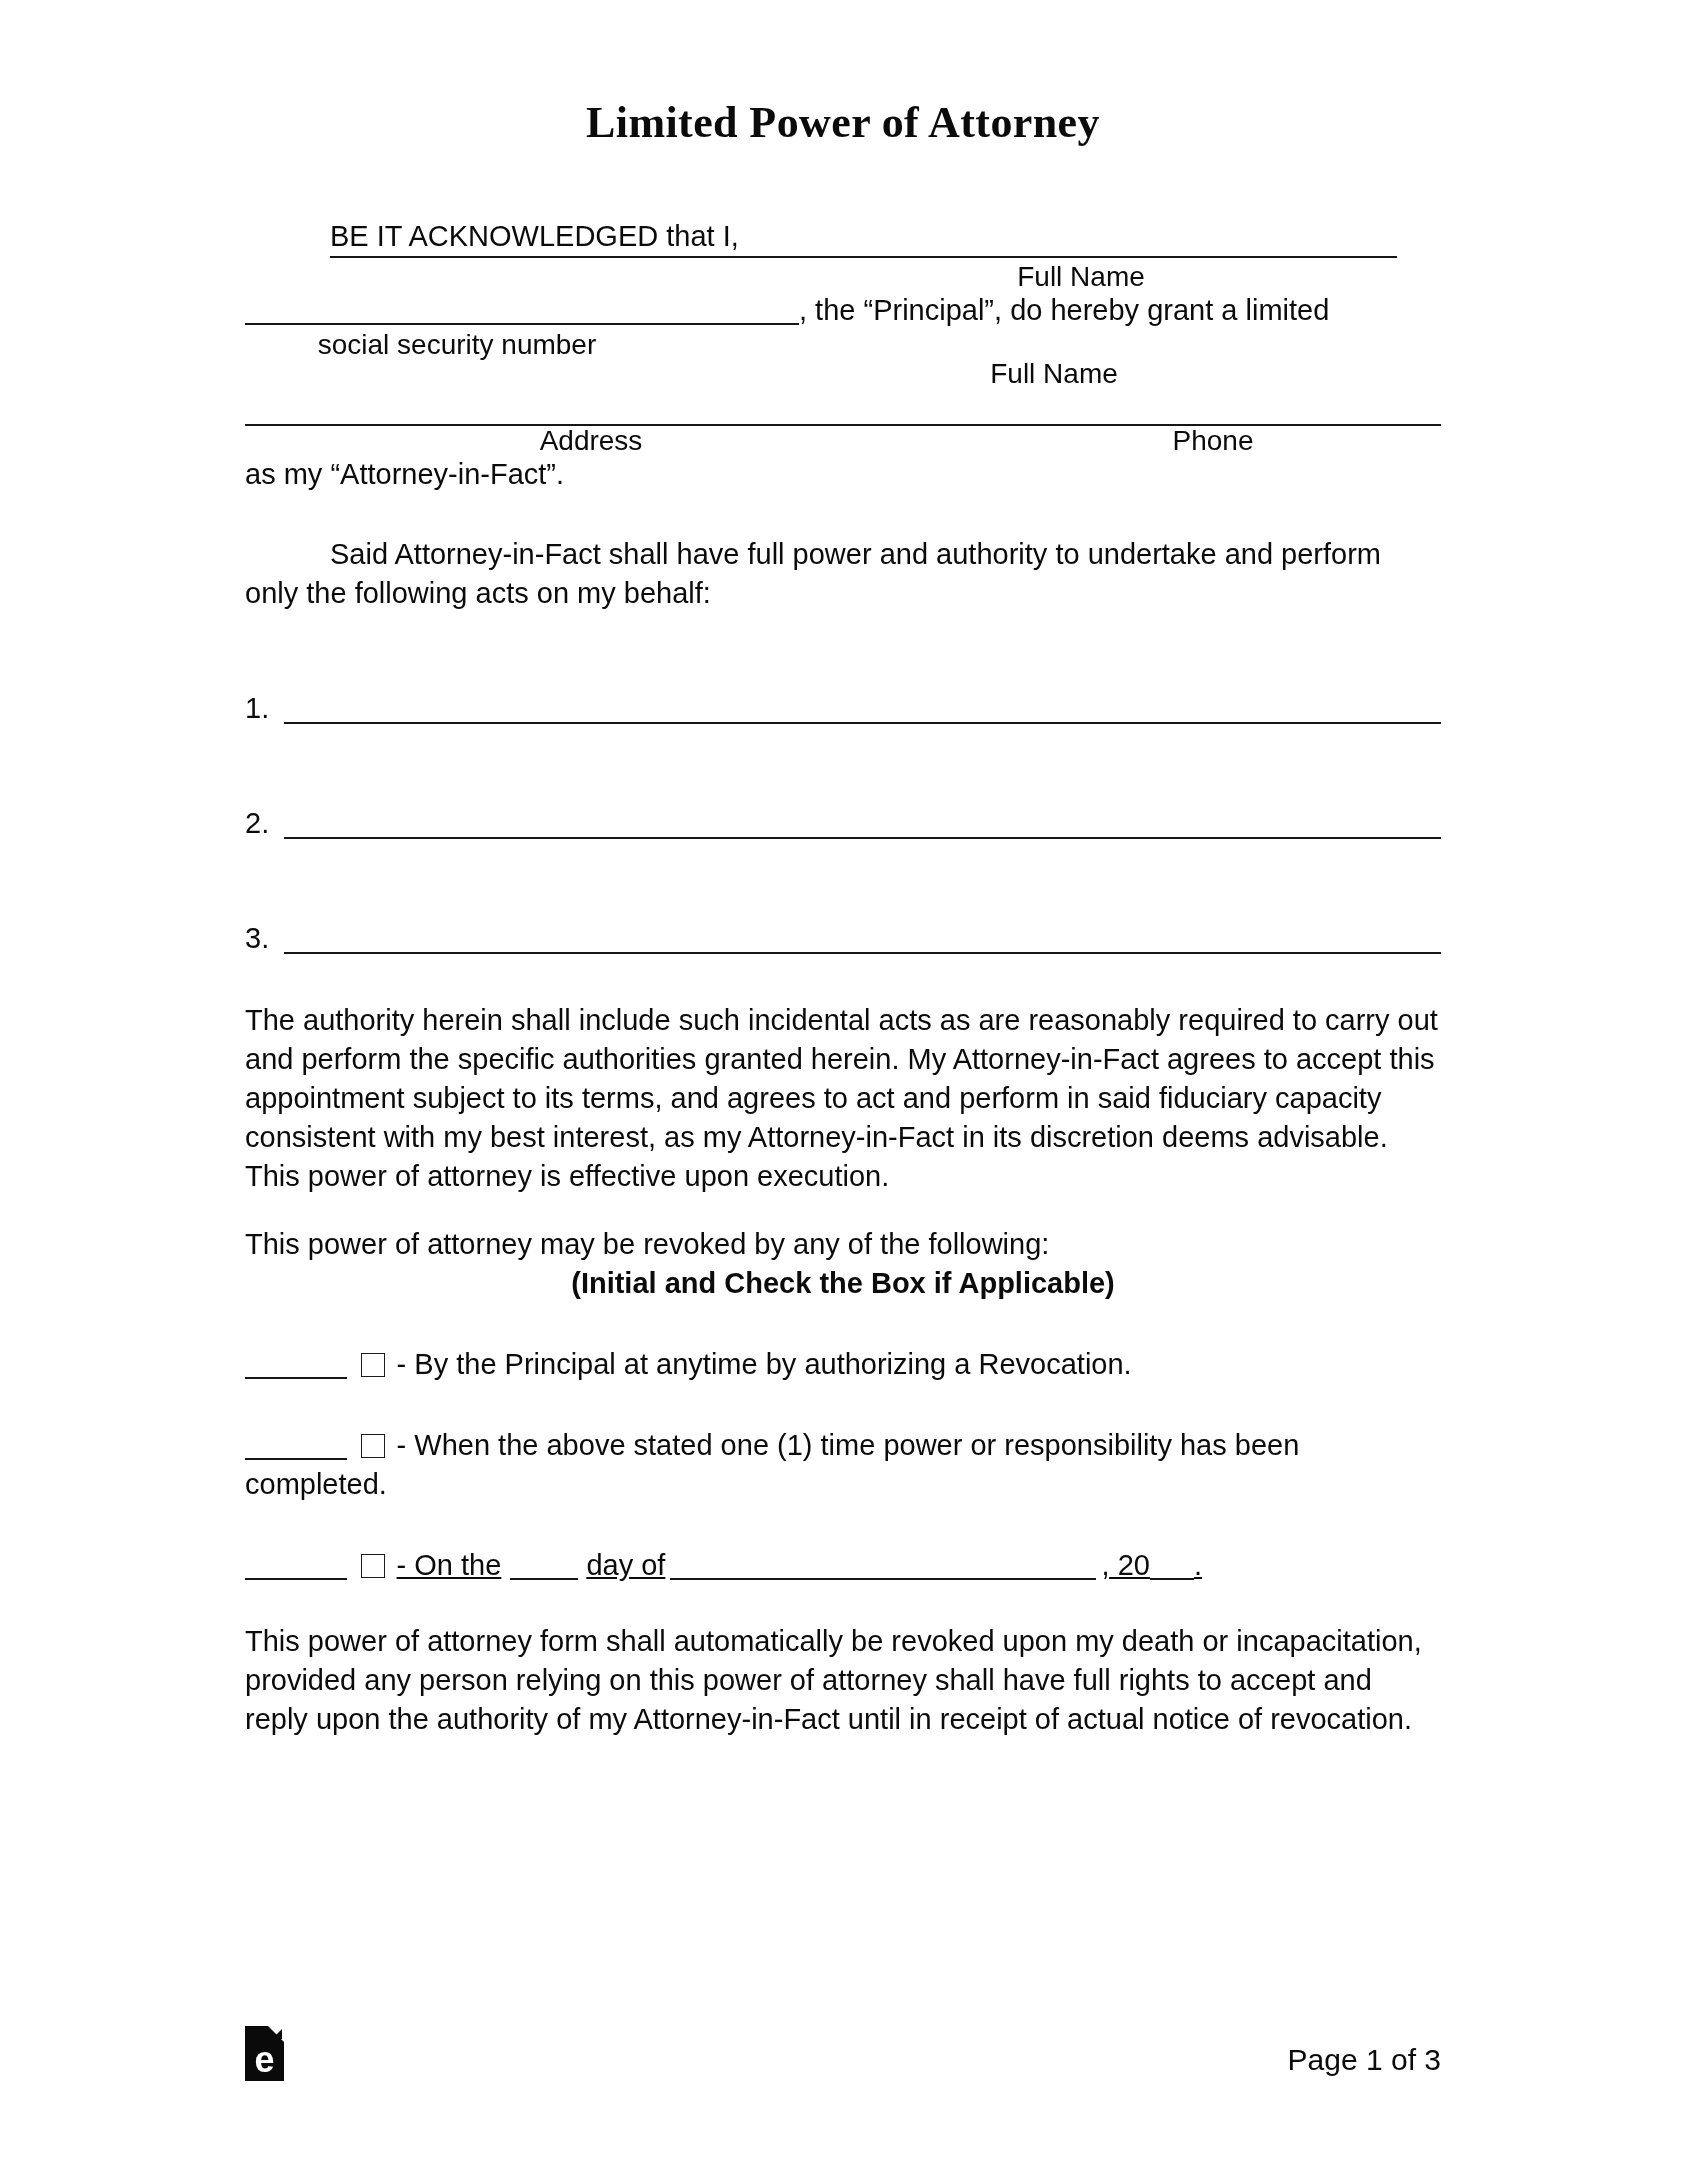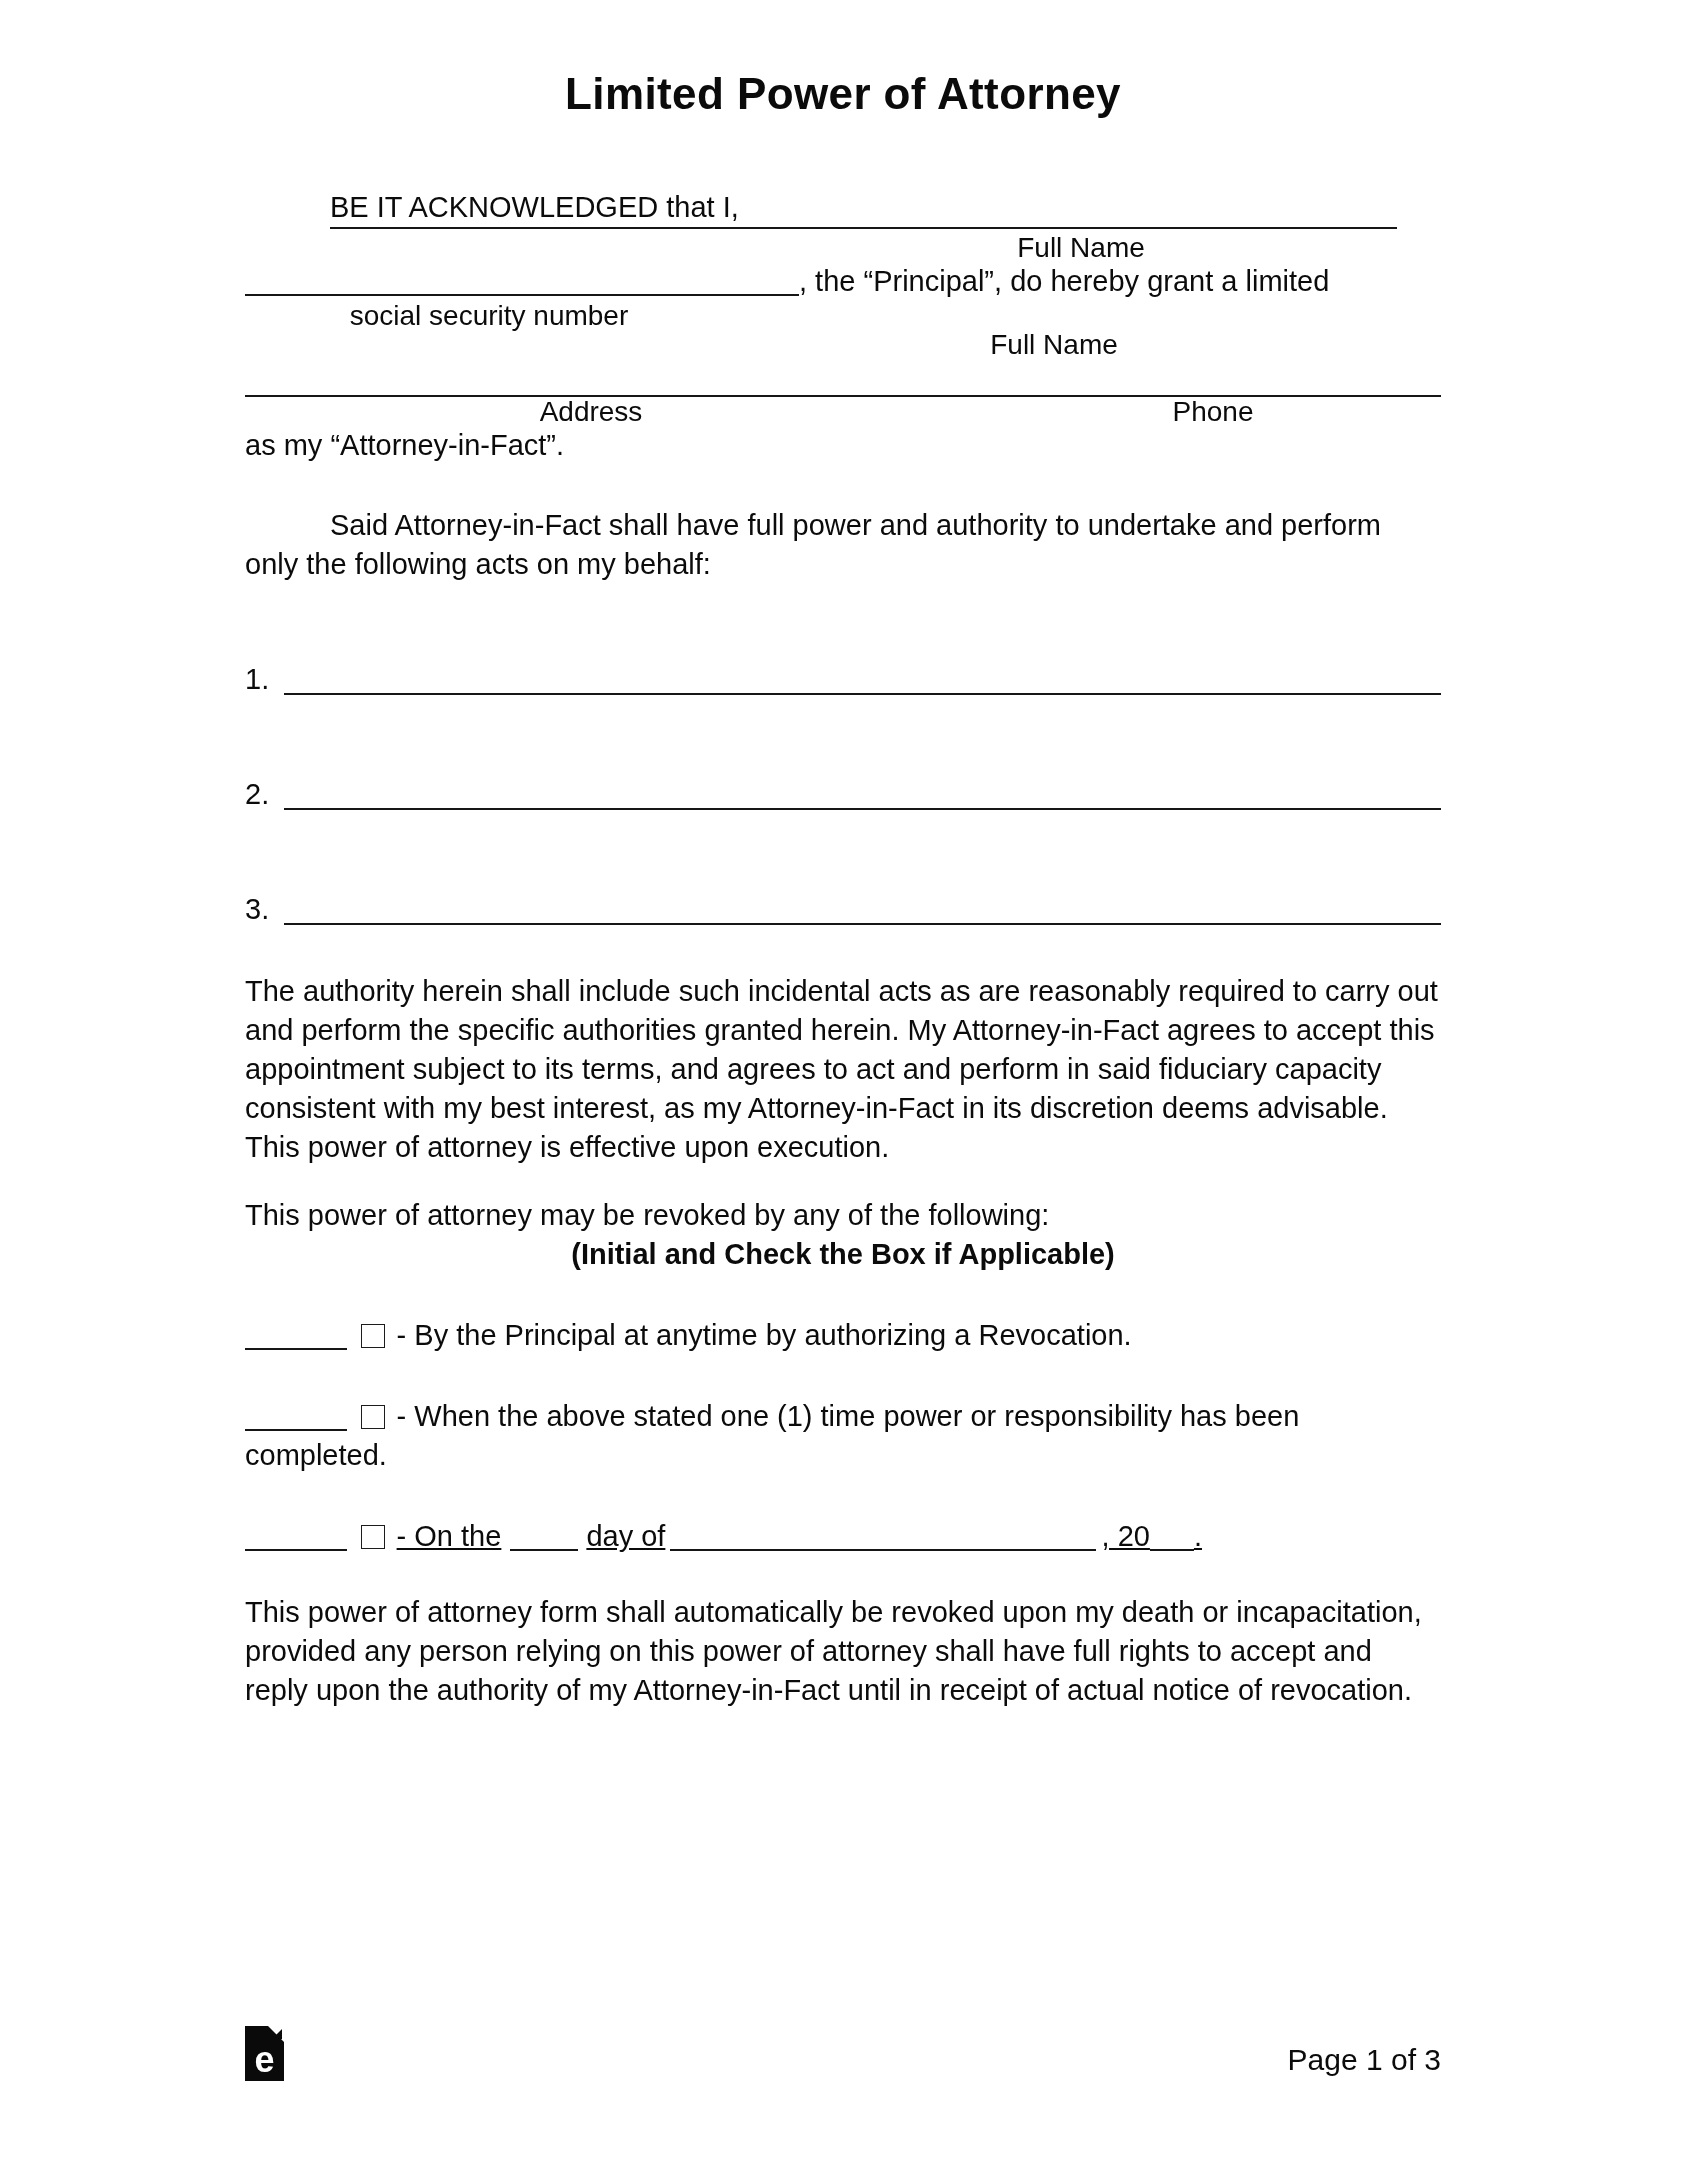--- a/index.html
+++ b/index.html
@@ -13,26 +13,27 @@
     overflow:hidden;
   }
   .content {
     position:absolute;
     left:245px; top:0;
     width:1196px;
     font-size:29px;
     line-height:39px;
   }
   .doc-title {
-    margin-top:68px;
+    margin-top:97px;
     text-align:center;
     font-size:44px;
     line-height:51px;
     font-weight:bold;
     letter-spacing:0.4px;
+    font-family:Liberation Serif, serif;
   }
   
   .iblank {
     display:inline-block;
     height:1em;
     border-bottom:2.6px solid #161616;
     vertical-align:-5.1px;
   }
   .fill {
     flex:1 1 auto;
@@ -146,21 +147,21 @@
       <span class="fill"></span>
     </div>
     <div class="labels">
       <span style="left:836px">Full Name</span>
     </div>
 
     <div class="line2">
       <span class="iblank" style="width:554px"></span><span>, the “Principal”, do hereby grant a limited</span>
     </div>
     <div class="labels">
-      <span style="left:244px">social security number</span>
+      <span style="left:212px">social security number</span>
     </div>
 
     <div class="labels">
       <span style="left:809px">Full Name</span>
     </div>
 
     <div class="hr-line"></div>
     <div class="labels">
       <span style="left:346px">Address</span>
       <span style="left:968px">Phone</span>

